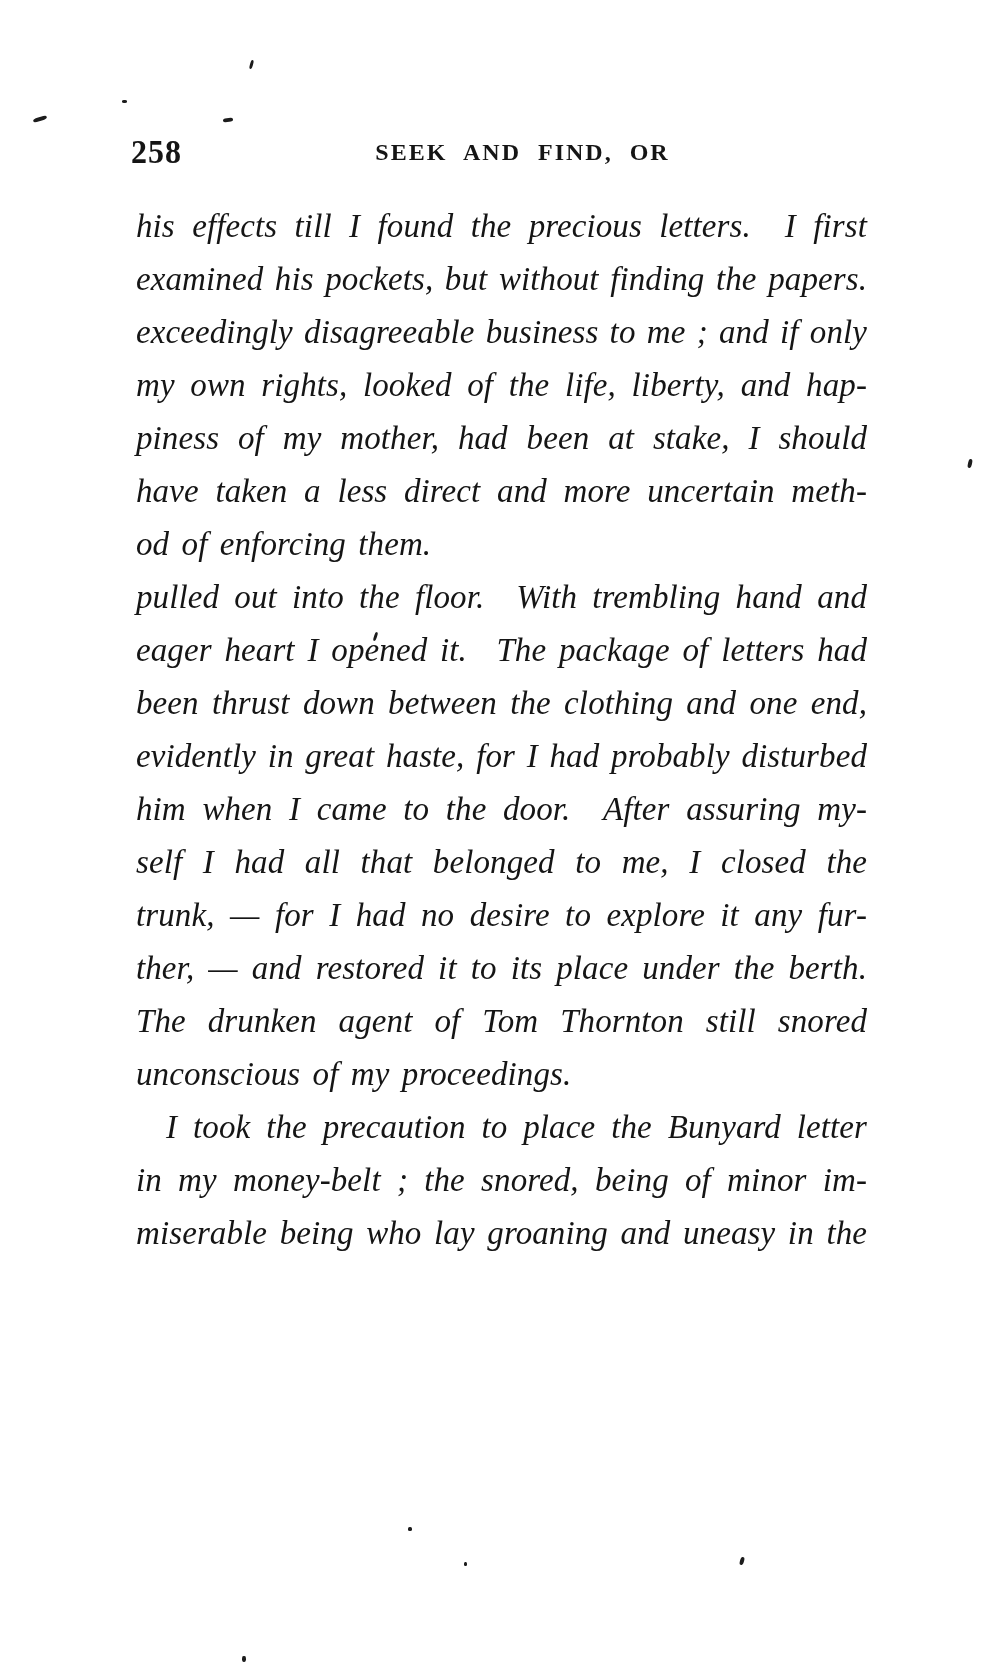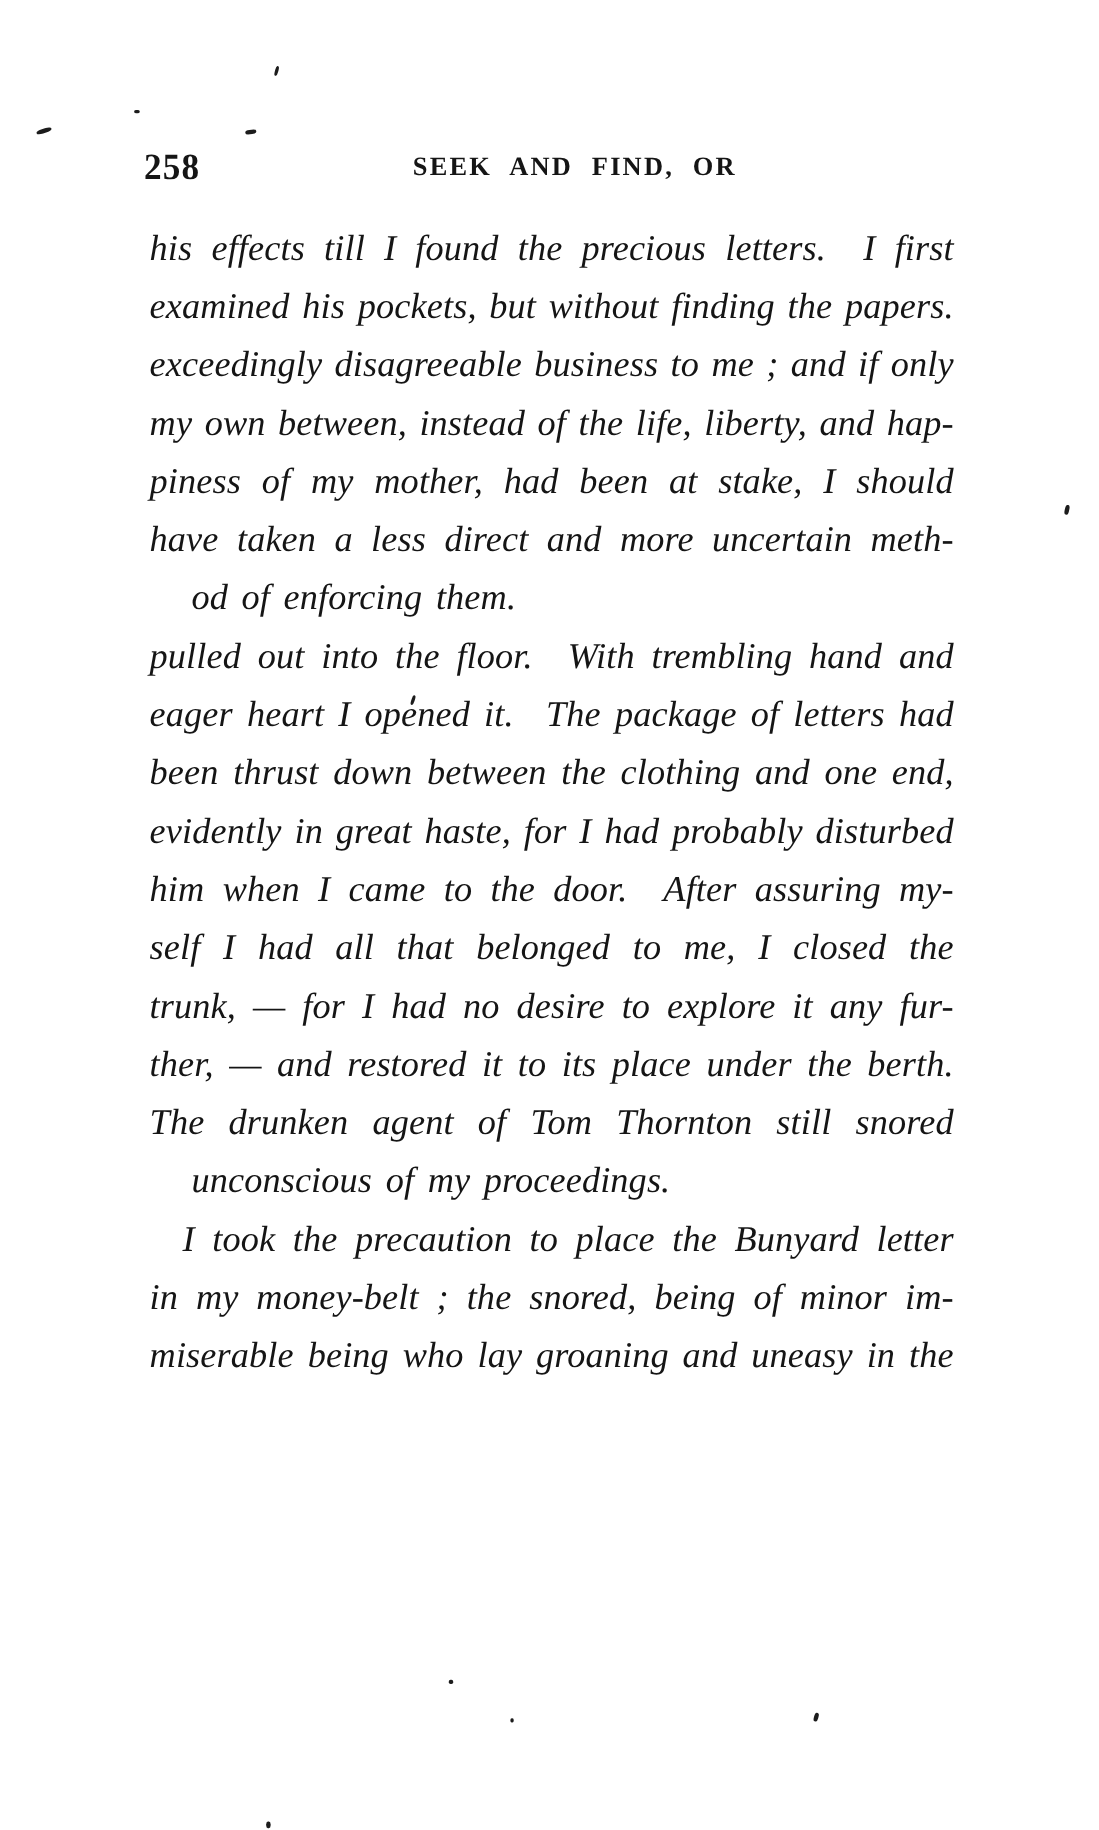--- a/index.html
+++ b/index.html
@@ -52,21 +52,20 @@
   .line { white-space: normal; }
   .jline {
     text-align: justify;
     text-align-last: justify;
     text-justify: inter-word;
   }
   .flush {
     text-align: center;
     text-align-last: left;
     word-spacing: 4px;
-    margin-left: 38px;
   }
   .indent { text-indent: 30px; }
   
   .speck {
     position: absolute;
     background: #1c1c1c;
     border-radius: 40%;
   }
 </style>
 </head>
@@ -77,21 +76,21 @@
   <div class="running-header">
     <div class="page-number">258</div>
     <div class="header-title">SEEK AND FIND, OR</div>
   </div>
 
   <div class="body-text">
       <div class="para">
         <div class="line jline">his effects till I found the precious letters.  I first</div>
         <div class="line jline">examined his pockets, but without finding the papers.</div>
         <div class="line jline">exceedingly disagreeable business to me ; and if only</div>
-        <div class="line jline">my own between, instead of the life, liberty, and hap-</div>
+        <div class="line jline">my own rights, looked of the life, liberty, and hap-</div>
         <div class="line jline">piness of my mother, had been at stake, I should</div>
         <div class="line jline">have taken a less direct and more uncertain meth-</div>
         <div class="line flush">od of enforcing them.</div>
       </div>
       <div class="para">
         <div class="line jline">pulled out into the floor.  With trembling hand and</div>
         <div class="line jline">eager heart I opened it.  The package of letters had</div>
         <div class="line jline">been thrust down between the clothing and one end,</div>
         <div class="line jline">evidently in great haste, for I had probably disturbed</div>
         <div class="line jline">him when I came to the door.  After assuring my-</div>

